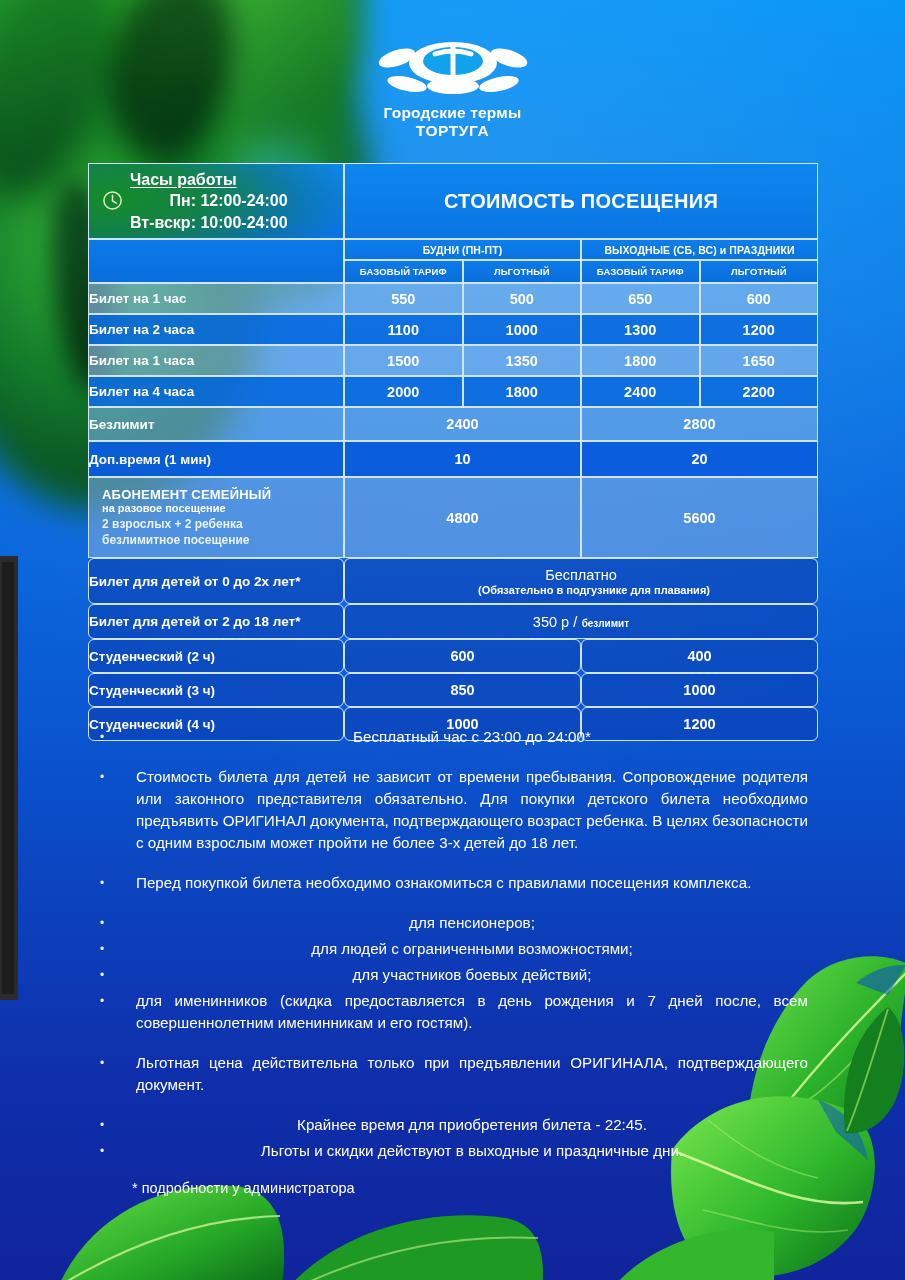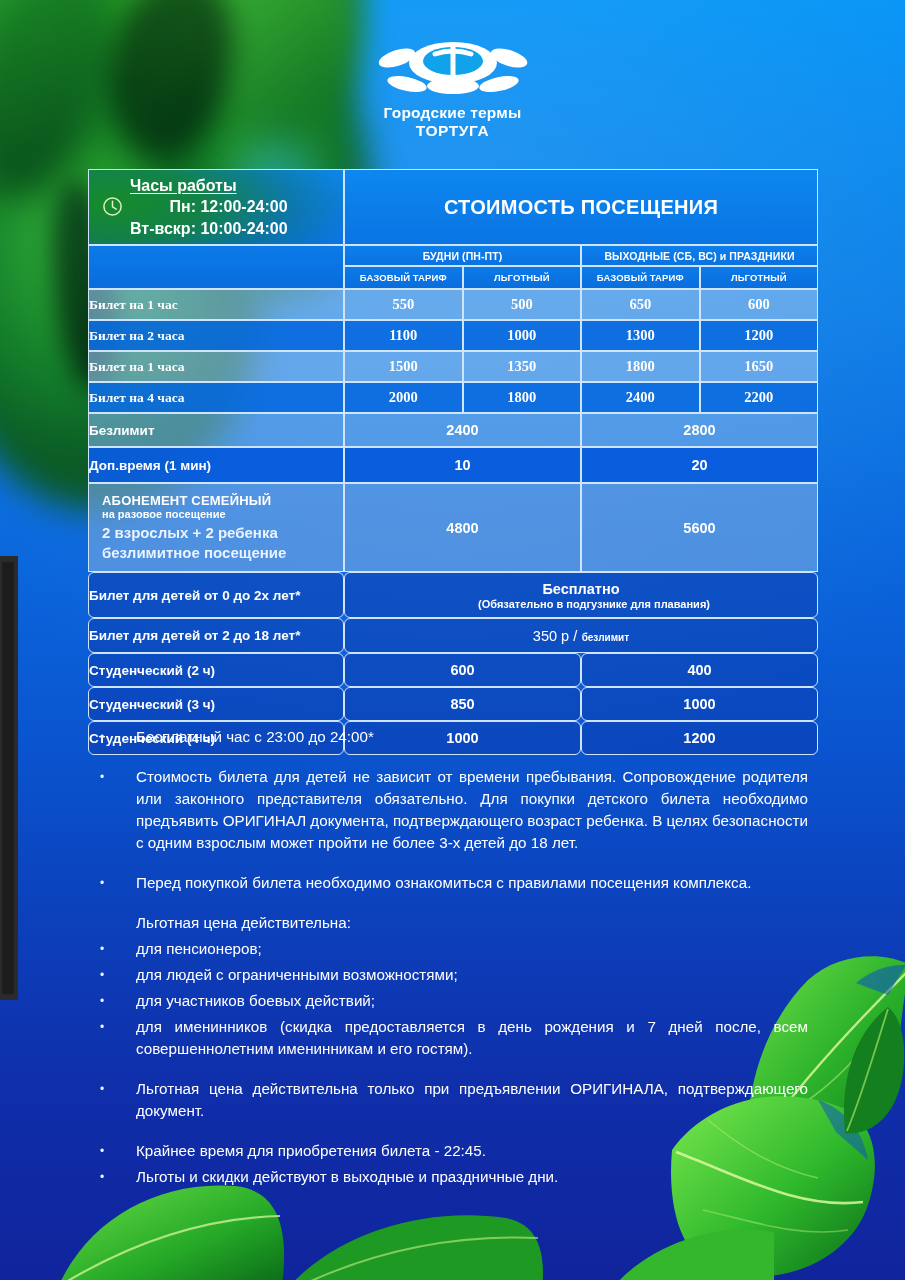--- a/index.html
+++ b/index.html
@@ -59,21 +59,21 @@
   .leaf svg{display:block;}
 
   
   #logo{position:absolute;left:0;right:0;top:36px;text-align:center;}
   .logo-mark{width:160px;height:62px;margin:0 auto 6px;}
   .logo-t1{font-size:15.5px;font-weight:bold;color:#ffffff;letter-spacing:.2px;line-height:1.15;}
   .logo-t2{font-size:15.5px;font-weight:bold;color:#ffffff;letter-spacing:.6px;line-height:1.15;}
 
   
   #price{
-    position:absolute;left:88px;top:169px;width:730px;
+    position:absolute;left:88px;top:163px;width:730px;
     border-collapse:separate;border-spacing:0;
     table-layout:fixed;
   }
   #price td{
     border:1.5px solid #cfe4ff;
     color:#fff;vertical-align:middle;padding:0;
   }
   .c-label{width:256px;}
   .c-q{width:118.5px;}
 
@@ -104,49 +104,49 @@
   }
   .sub{
     height:19px;text-align:center;font-size:9.5px;font-weight:bold;letter-spacing:.1px;
     background:linear-gradient(180deg,#0c7ae8,#0a6edd);
   }
 
   .row-a td{background:rgba(146,190,238,.62);}
   .row-b td{background:rgba(14,110,224,.92);}
   .row-a .lbl,.row-b .lbl{padding-left:13px;font-size:13.5px;font-weight:bold;}
   .row-a .val,.row-b .val{text-align:center;font-size:14.5px;font-weight:bold;}
-  .h31{height:31px;font-family:Liberation Serif, serif;}
+  .h31{height:31px;}
 
   .row-unl td{background:rgba(122,176,234,.60);}
   .row-extra td{background:rgba(9,93,221,.95);}
   .row-fam td{background:rgba(118,168,228,.62);}
   .row-plain td{background:rgba(11,60,175,.52);border-radius:6px;}
 
   .cellpad{padding-left:13px;}
   .lbl-b{font-size:13.5px;font-weight:bold;}
   .val-c{text-align:center;font-size:14.5px;font-weight:bold;}
   .h34{height:34px;}
   .h36{height:36px;}
 
   .fam-title{font-size:13px;font-weight:bold;letter-spacing:.2px;}
   .fam-sub{font-size:11px;font-weight:bold;}
-  .fam-note{font-size:15px;font-weight:bold;line-height:1.3;color:#eaf3ff;margin-top:3px;}
+  .fam-note{font-size:12px;font-weight:bold;line-height:1.3;color:#eaf3ff;margin-top:3px;}
   .fam-box{padding:9px 0 9px 13px;}
 
-  .free-main{font-size:14.5px;font-weight:bold;}
+  .free-main{font-size:14.5px;font-weight:normal;}
   .free-sub{font-size:11px;font-weight:bold;margin-top:1px;margin-left:26px;}
   .kid-val{font-size:14.5px;}
   .kid-small{font-size:10px;font-weight:bold;}
 
   
   #notes{position:absolute;left:96px;top:726px;width:712px;color:#fff;}
   .note{display:flex;gap:0;margin-bottom:18px;}
   .bul{flex:0 0 36px;font-size:12px;line-height:22px;color:#eaf2ff;text-align:left;padding-left:4px;}
   .txt{flex:1;font-size:15.2px;line-height:22px;text-align:justify;}
-  .txt.left{text-align:left;}
+  .txt.left{text-align:center;}
   .tight{margin-bottom:4px;}
   .nomark .bul{visibility:hidden;}
   .foot{margin-top:16px;font-size:14.5px;padding-left:36px;}
 </style>
 </head>
 <body>
 
 <div id="bg">
   <div class="bg-grad"></div>
   <div class="bg-vign"></div>
@@ -391,24 +391,20 @@
   <div class="note">
     <span class="bul">•</span>
     <span class="txt">Стоимость билета для детей не зависит от времени пребывания. Сопровождение родителя или законного представителя обязательно. Для покупки детского билета необходимо предъявить ОРИГИНАЛ документа, подтверждающего возраст ребенка. В целях безопасности с одним взрослым может пройти не более 3-х детей до 18 лет.</span>
   </div>
 
   <div class="note">
     <span class="bul">•</span>
     <span class="txt">Перед покупкой билета необходимо ознакомиться с правилами посещения комплекса.</span>
   </div>
 
-  <div class="note nomark tight">
-    <span class="bul">•</span>
-    <span class="txt left">Льготная цена действительна:</span>
-  </div>
 
   <div class="note tight">
     <span class="bul">•</span>
     <span class="txt left">для пенсионеров;</span>
   </div>
   <div class="note tight">
     <span class="bul">•</span>
     <span class="txt left">для людей с ограниченными возможностями;</span>
   </div>
   <div class="note tight">
@@ -427,13 +423,14 @@
 
   <div class="note tight">
     <span class="bul">•</span>
     <span class="txt left">Крайнее время для приобретения билета - 22:45.</span>
   </div>
   <div class="note">
     <span class="bul">•</span>
     <span class="txt left">Льготы и скидки действуют в выходные и праздничные дни.</span>
   </div>
 
+  <div class="foot">* подробности у администратора</div>
 </div>
 
 </body></html>

